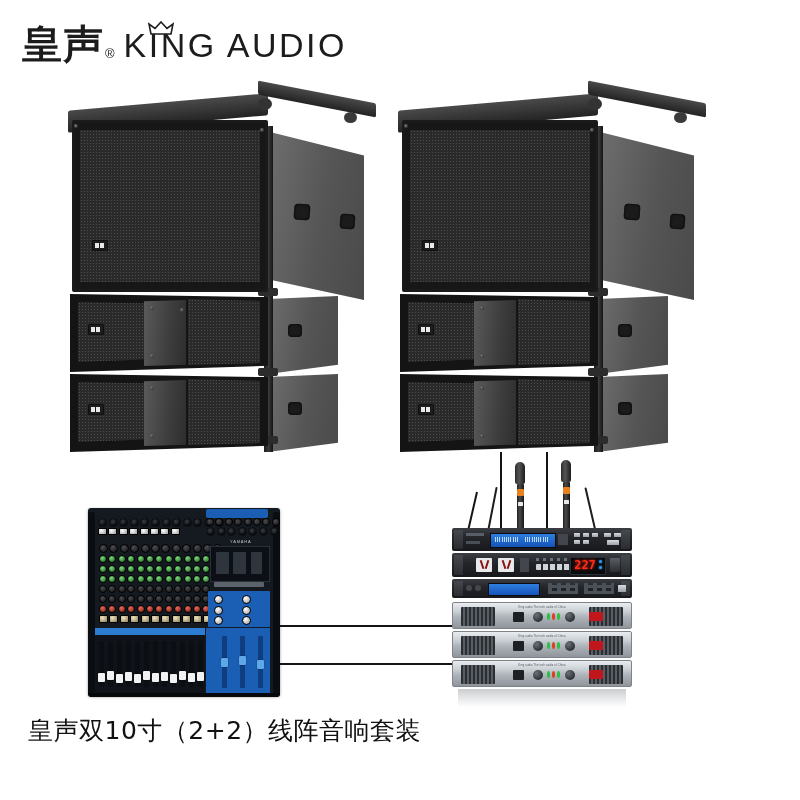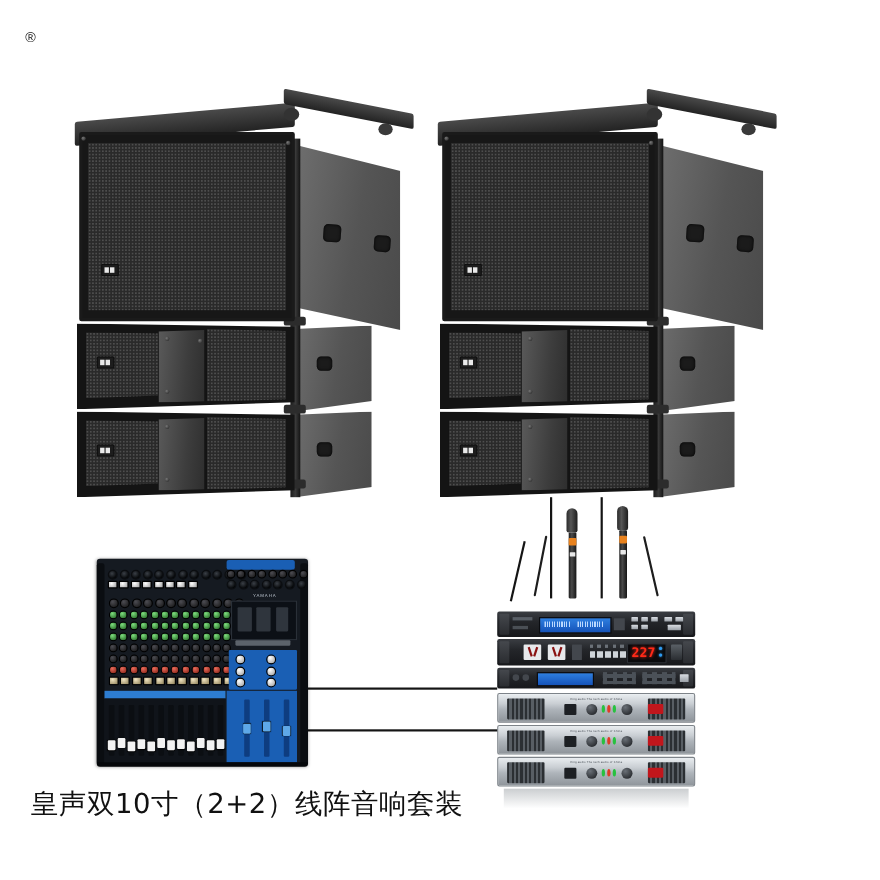--- a/index.html
+++ b/index.html
@@ -64,21 +64,21 @@
   .jack{width:7px;height:7px;border-radius:50%;
         background:radial-gradient(circle at 40% 35%,#3a3f46,#06080a 70%);
         border:.5px solid #0b0d10;margin-right:1.6px;}
   .fader{position:absolute;width:5px;background:#0b0e12;border-radius:1px;}
   .fader b{position:absolute;left:-1.2px;width:7.4px;height:9px;background:#f2f2f2;
            border-radius:1px;box-shadow:0 0 1px #000;display:block;}
   .fader.bl b{background:#5ea8e8;}
   .mx-screen{position:absolute;background:#0c1016;border:1px solid #2a3038;}
 
   
-  #rackwrap{position:absolute;left:452px;top:556px;width:196px;height:182px;}
+  #rackwrap{position:absolute;left:452px;top:528px;width:196px;height:182px;}
   .ru{position:absolute;left:0;width:180px;border-radius:2px;}
   .rk-ear{position:absolute;width:9px;top:2px;bottom:2px;
           background:linear-gradient(180deg,#45484d,#2a2c30);border-radius:1px;}
   .lcdblue{position:absolute;background:linear-gradient(180deg,#2e7fe0,#1552b8);
            border:1px solid #0a0c10;}
   .btn{position:absolute;background:linear-gradient(180deg,#d9dde2,#9aa0a7);
        border-radius:.5px;}
   .btnd{position:absolute;background:#43474d;border-radius:.5px;}
   .led{position:absolute;border-radius:50%;}
 
@@ -103,21 +103,28 @@
   .mic-win{position:absolute;left:2.5px;width:5px;height:4px;background:#e9e9e9;border-radius:.5px;}
   .ant{position:absolute;background:#1d1d1d;transform-origin:bottom center;border-radius:1px;}
 
   
   .cable{position:absolute;background:#141414;}
 </style>
 </head>
 <body>
 
 <div id="logo">
+  <span id="logo-cn">皇声</span>
   <span id="logo-reg">®</span>
+  <span id="logo-en-wrap">
+    <svg id="crown" viewBox="0 0 26 14">
+      <path d="M3 13 L1 3 L7 7.5 L13 1 L19 7.5 L25 3 L23 13 Z" fill="none" stroke="#1c1c1c" stroke-width="1.6"></path>
+    </svg>
+    <span id="logo-en">KING AUDIO</span>
+  </span>
 </div>
 
 <div class="stack" id="stack-left" style="left:62px;top:92px;width:300px;height:360px;">
 
   <div class="sidepanel blk" style="left:208px;top:40px;width:94px;height:168px;clip-path:polygon(0 0,100% 14%,100% 100%,0 88%);"></div>
   <div class="handlehole" style="left:232px;top:112px;width:16px;height:16px;transform:rotate(4deg);"></div>
   <div class="handlehole" style="left:278px;top:122px;width:15px;height:15px;transform:rotate(4deg);"></div>
 
   <div class="sidepanel blk" style="left:206px;top:204px;width:70px;height:78px;clip-path:polygon(0 4%,100% 0,100% 88%,0 100%);"></div>
   <div class="handlehole" style="left:226px;top:232px;width:14px;height:13px;"></div>

